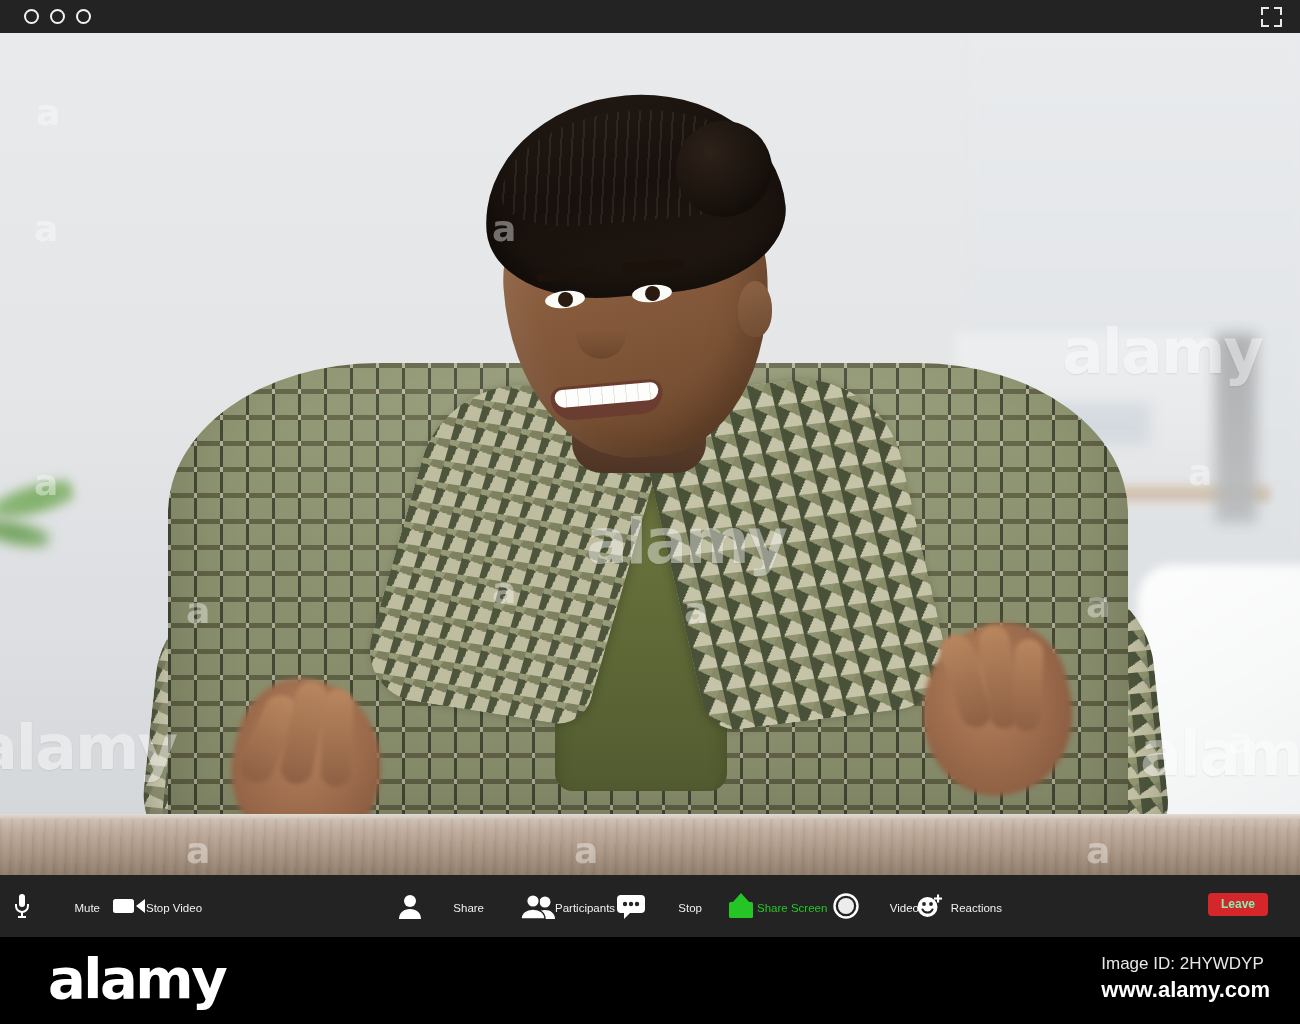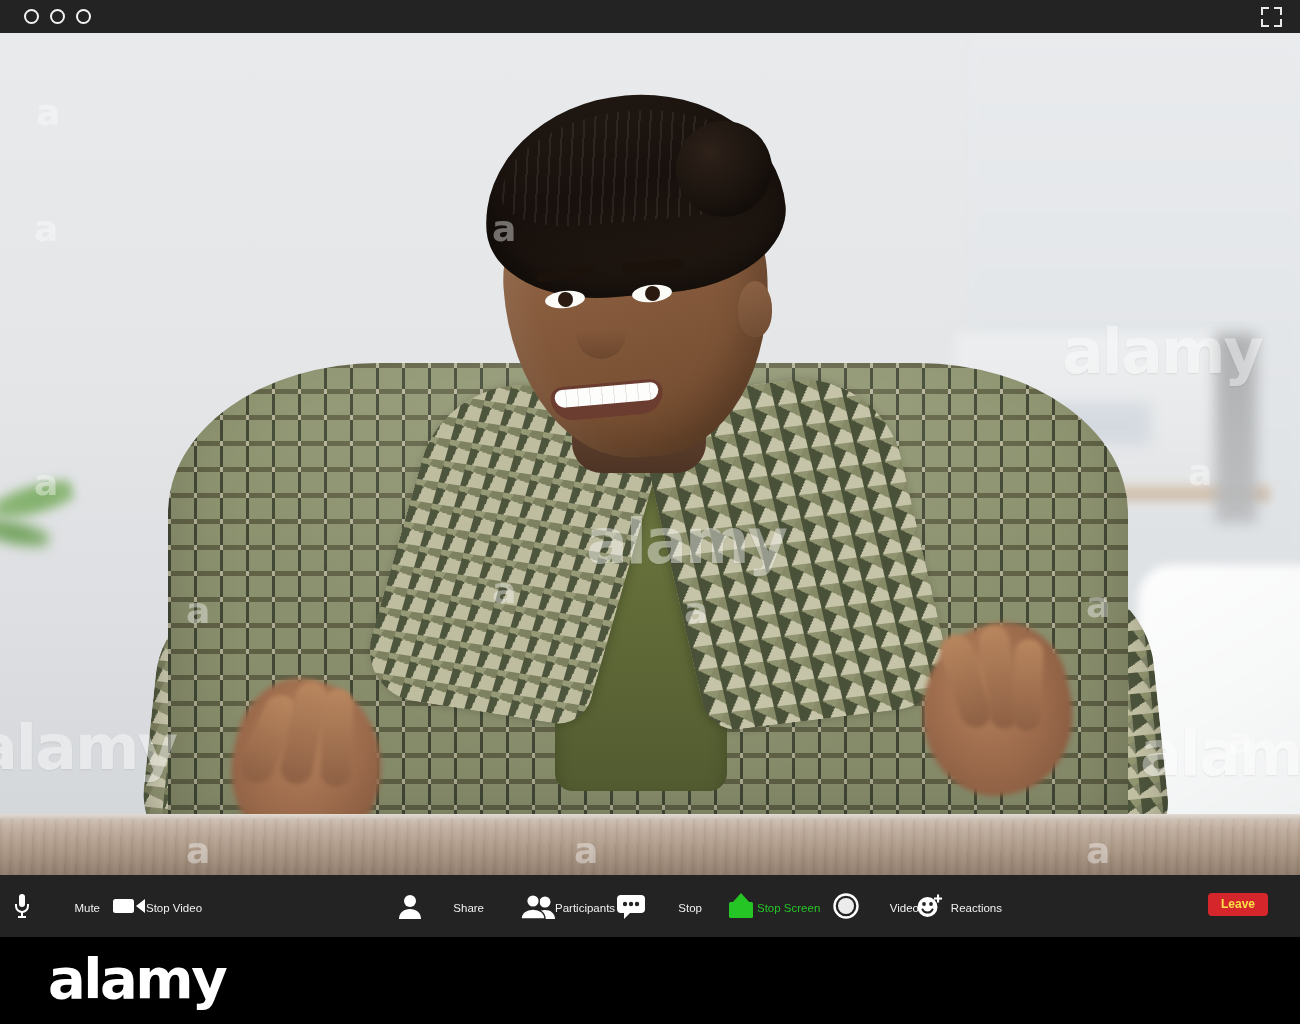--- a/index.html
+++ b/index.html
@@ -260,21 +260,21 @@
   }
   .tb-ic { height:28px; display:flex; align-items:center; justify-content:center; }
   .tb-lb {
     margin-top:3px; font-size:11.5px; color:#f0f0f0;
     font-family:"Liberation Sans", sans-serif; white-space:nowrap;
   }
   .tb-item.accent .tb-lb { color:#26c526; }
 
   .leave-btn {
     position:absolute; right:32px; top:18px;
-    background:#d5262b; color:#fde047;
+    background:#d5262b; color:#86efac;
     font-size:12px; font-weight:700;
     padding:4px 13px 5px; border-radius:4px;
     border:none; cursor:pointer;
     font-family:"Liberation Sans", sans-serif;
   }
 
   
   .footer {
     position:absolute; left:0; top:937px;
     width:1300px; height:87px; background:#000;
@@ -445,21 +445,21 @@
       <span class="tb-lb">Stop</span>
     </div>
 
     <div class="tb-item accent" style="left:725px;">
       <span class="tb-ic">
         <svg width="32" height="26" viewBox="0 0 32 26">
           <rect x="4" y="9" width="24" height="16" rx="1.5" fill="#26c526"></rect>
           <path d="M16 0 L25 10 L7 10 Z" fill="#26c526"></path>
         </svg>
       </span>
-      <span class="tb-lb">Stop Screen</span>
+      <span class="tb-lb">Share Screen</span>
     </div>
 
     <div class="tb-item" style="left:833px;">
       <span class="tb-ic">
         <svg width="26" height="26" viewBox="0 0 26 26">
           <circle cx="13" cy="13" r="11.5" fill="none" stroke="#fff" stroke-width="2.4"></circle>
           <circle cx="13" cy="13" r="8" fill="#ececec"></circle>
         </svg>
       </span>
       <span class="tb-lb">Video</span>
@@ -477,15 +477,19 @@
         </svg>
       </span>
       <span class="tb-lb">Reactions</span>
     </div>
 
     <button class="leave-btn">Leave</button>
   </div>
 
   <div class="footer">
     <div class="alamy-logo">alamy</div>
+    <div class="footer-right">
+      <div class="img-id">Image ID: 2HYWDYP</div>
+      <div class="site-url">www.alamy.com</div>
+    </div>
   </div>
 
 </div>
 
 </body></html>

